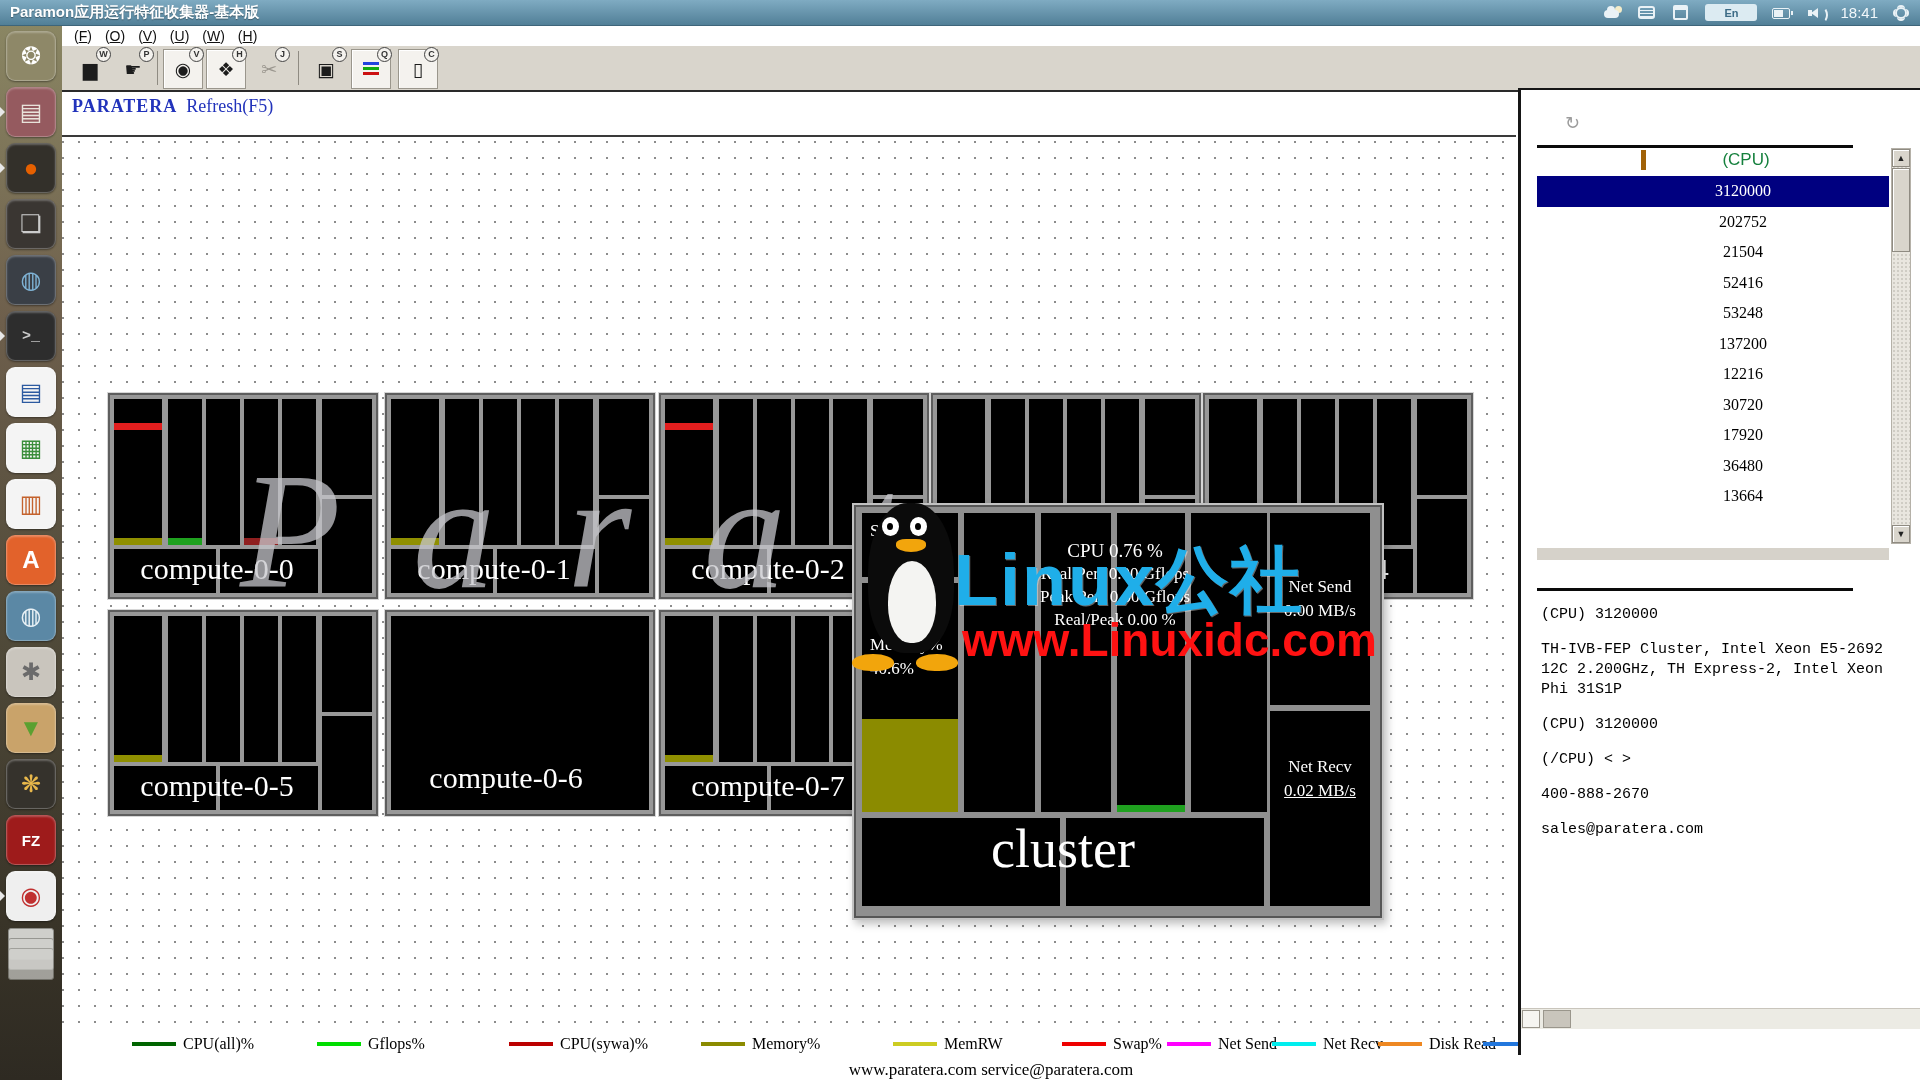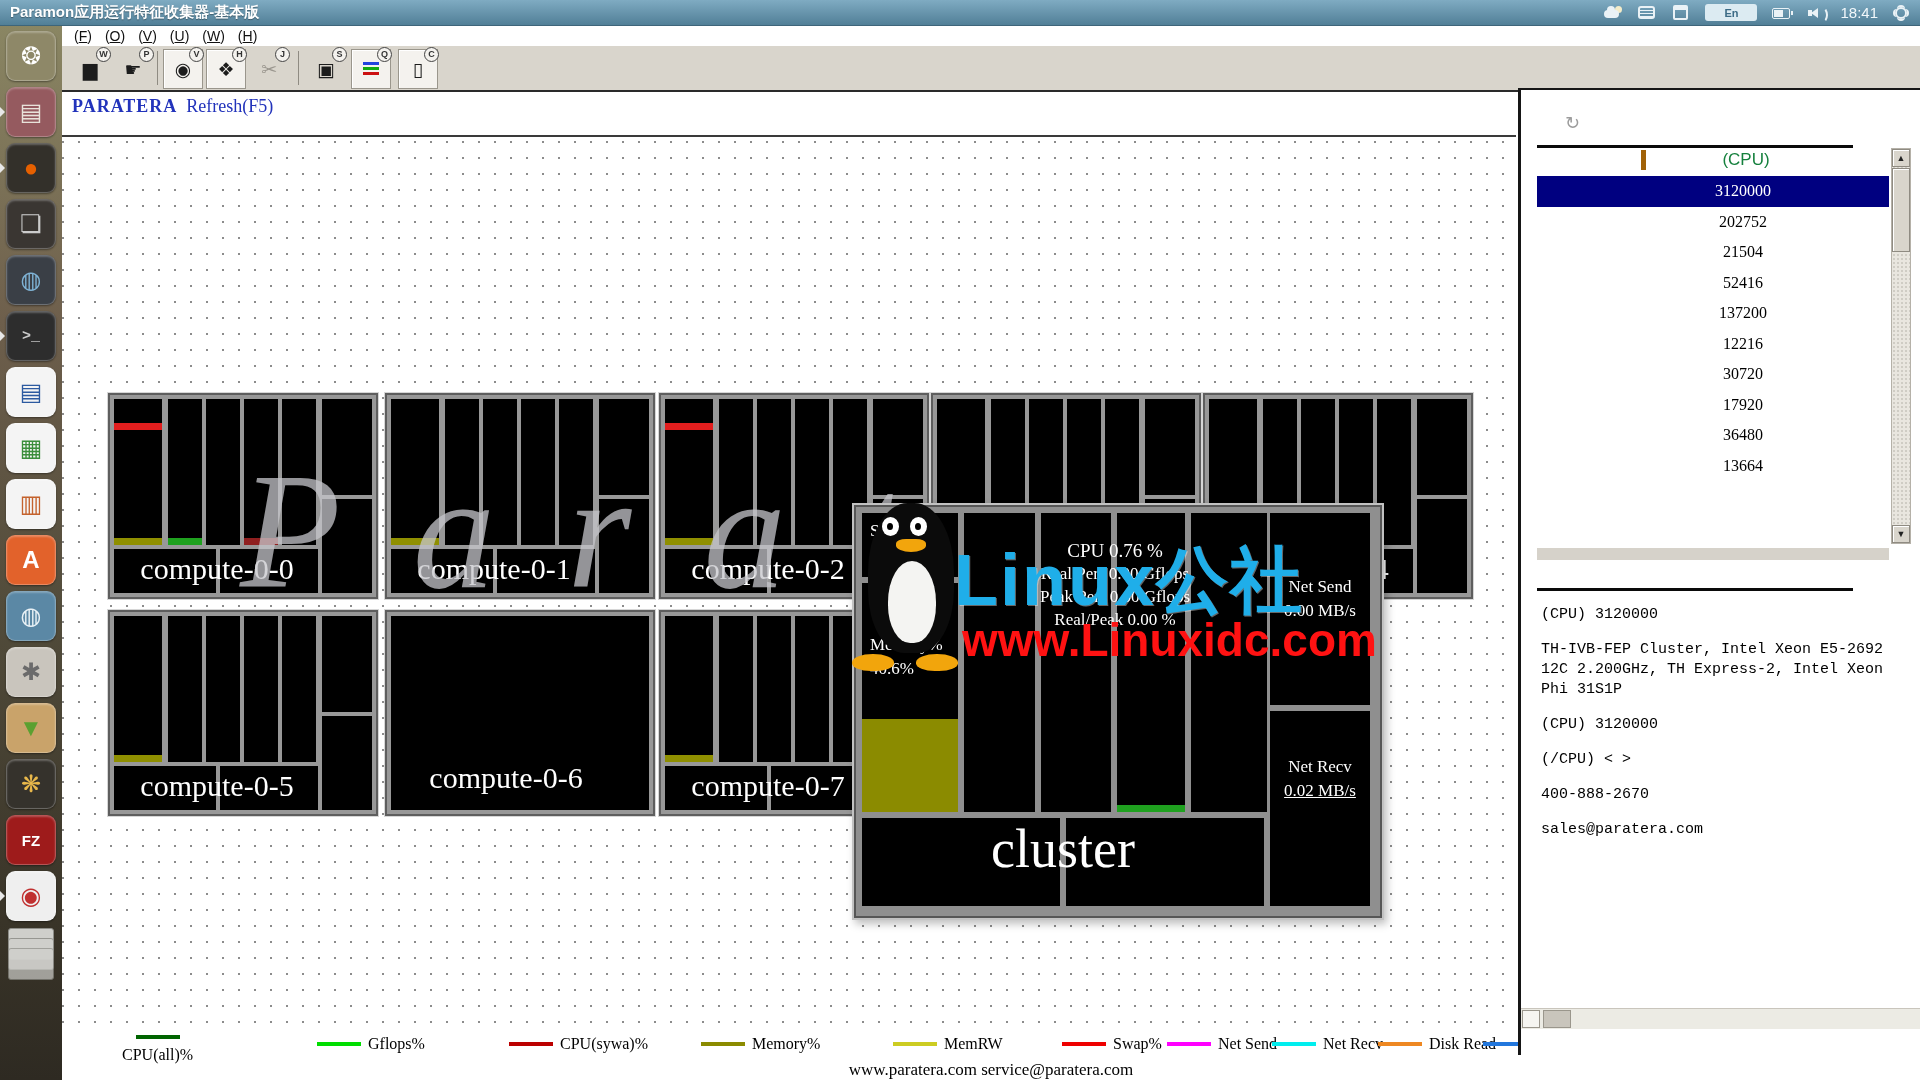--- a/index.html
+++ b/index.html
@@ -429,20 +429,21 @@
 
     <div class="rpanel">
       <span class="refresh-ic">↻</span>
       <div class="blkline" style="top:55px;"></div>
       <div class="colhdr">(CPU)</div>
       <div class="rows" id="cpulist">
           <div class="lrow sel" style="background: rgb(0, 0, 128);">3120000</div>
           <div class="lrow">202752</div>
           <div class="lrow">21504</div>
           <div class="lrow">52416</div>
+          <div class="lrow">53248</div>
           <div class="lrow">137200</div>
           <div class="lrow">12216</div>
           <div class="lrow">30720</div>
           <div class="lrow">17920</div>
           <div class="lrow">36480</div>
           <div class="lrow">13664</div>
         </div>
       <div class="vscroll">
         <span class="sbtn" style="top:0;">▲</span>
         <span class="vthumb"></span>
@@ -458,21 +459,21 @@
           <p>400-888-2670</p>
           <p>sales@paratera.com</p>
         </div>
       <div class="hscroll">
         <span class="hbtn"></span>
         <span class="hthumb"></span>
       </div>
     </div>
 
     <div class="legend" id="legend">
-        <div class="litm" style="left: 60px; flex-direction: column;">
+        <div class="litm" style="left: 70px;">
           <span class="lline" style="background: rgb(0, 100, 0);"></span>
           <span>CPU(all)%</span>
         </div>
         <div class="litm" style="left: 255px; text-align: right;">
           <span class="lline" style="background: rgb(0, 221, 0);"></span>
           <span>Gflops%</span>
         </div>
         <div class="litm" style="left: 447px;">
           <span class="lline" style="background: rgb(187, 0, 0);"></span>
           <span>CPU(sywa)%</span>

